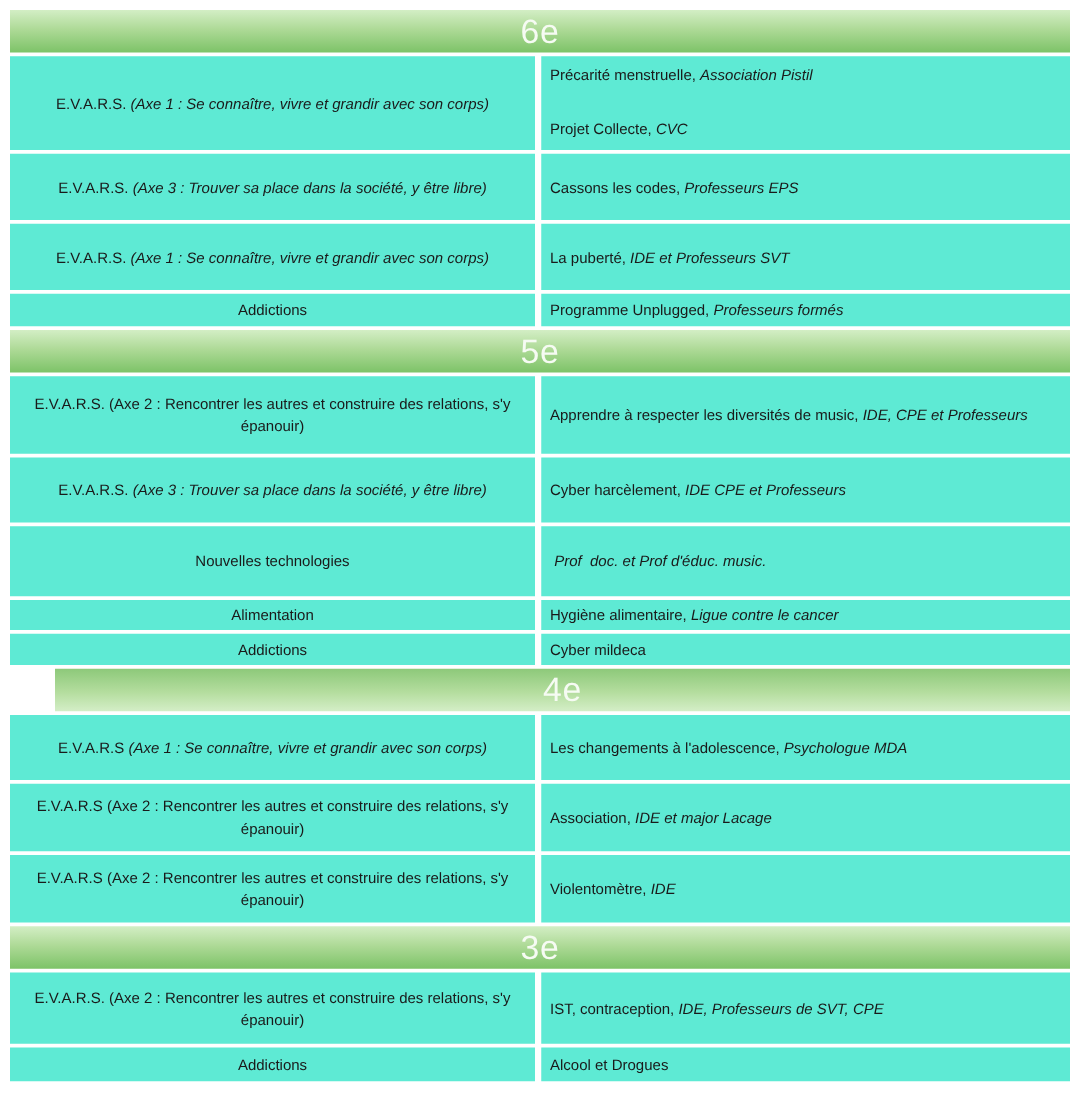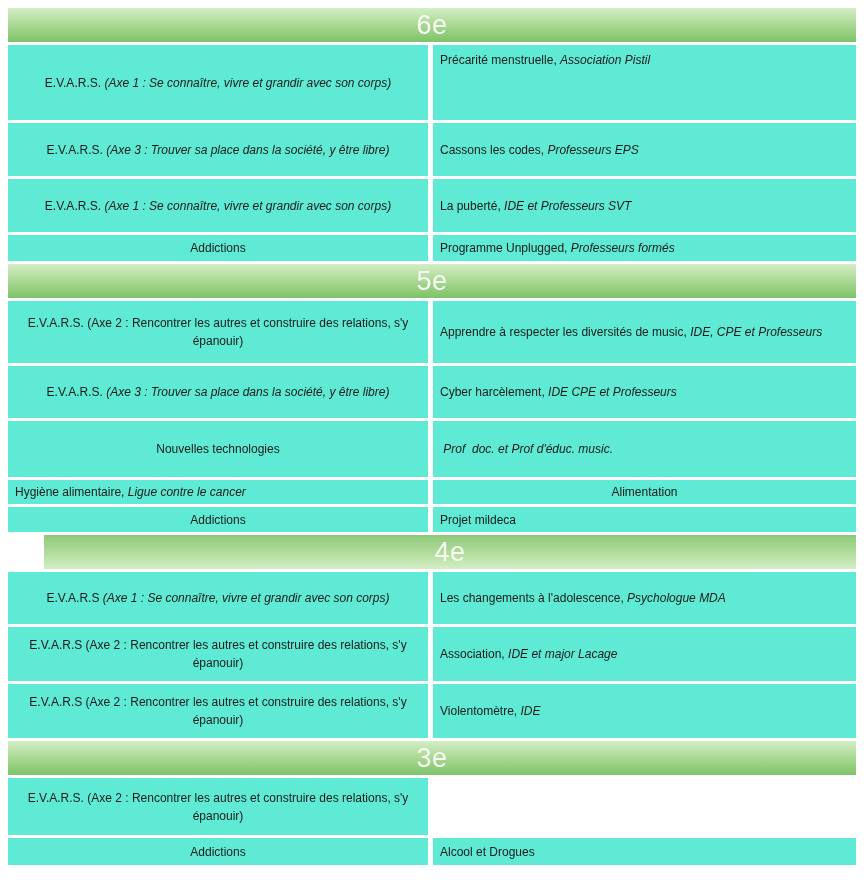--- a/index.html
+++ b/index.html
@@ -39,20 +39,21 @@
   <div class="tbl">
 
     <div class="band">6e</div>
 
     <div class="row" style="min-height:75px;">
       <div class="cell topic">
         <span><span>E.V.A.R.S. </span><span class="it">(Axe 1 : Se connaître, vivre et grandir avec son corps)</span></span>
       </div>
       <div class="cell act stack">
         <p><span>Précarité menstruelle, </span><span class="it">Association Pistil</span></p>
+        <p><span>Projet Collecte, </span><span class="it">CVC</span></p>
       </div>
     </div>
 
     <div class="row" style="min-height:53px;">
       <div class="cell topic">
         <span><span>E.V.A.R.S. </span><span class="it">(Axe 3 : Trouver sa place dans la société, y être libre)</span></span>
       </div>
       <div class="cell act">
         <p><span>Cassons les codes, </span><span class="it">Professeurs EPS</span></p>
       </div>
@@ -99,34 +100,34 @@
     <div class="row" style="min-height:56px;">
       <div class="cell topic">
         <span><span>Nouvelles technologies</span><span class="it"></span></span>
       </div>
       <div class="cell act">
         <p><span></span><span class="it"> Prof  doc. et Prof d'éduc. music.</span></p>
       </div>
     </div>
 
     <div class="row" style="min-height:24px;">
+      <div class="cell topic">
+        <span><span>Alimentation</span><span class="it"></span></span>
+      </div>
       <div class="cell act">
         <p><span>Hygiène alimentaire, </span><span class="it">Ligue contre le cancer</span></p>
-      </div>
-      <div class="cell topic">
-        <span><span>Alimentation</span><span class="it"></span></span>
       </div>
     </div>
 
     <div class="row" style="min-height:25px;">
       <div class="cell topic">
         <span><span>Addictions</span><span class="it"></span></span>
       </div>
       <div class="cell act">
-        <p><span>Projet mildeca</span><span class="it"></span></p>
+        <p><span>Cyber mildeca</span><span class="it"></span></p>
       </div>
     </div>
 
     <div class="band band-rev">4e</div>
 
     <div class="row" style="min-height:52px;">
       <div class="cell topic">
         <span><span>E.V.A.R.S </span><span class="it">(Axe 1 : Se connaître, vivre et grandir avec son corps)</span></span>
       </div>
       <div class="cell act">
@@ -151,20 +152,23 @@
         <p><span>Violentomètre, </span><span class="it">IDE</span></p>
       </div>
     </div>
 
     <div class="band">3e</div>
 
     <div class="row" style="min-height:57px;">
       <div class="cell topic">
         <span><span>E.V.A.R.S. (Axe 2 : Rencontrer les autres et construire des relations, s'y épanouir)</span><span class="it"></span></span>
       </div>
+      <div class="cell act">
+        <p><span>IST, contraception, </span><span class="it">IDE, Professeurs de SVT, CPE</span></p>
+      </div>
     </div>
 
     <div class="row" style="min-height:27px;">
       <div class="cell topic">
         <span><span>Addictions</span><span class="it"></span></span>
       </div>
       <div class="cell act">
         <p><span>Alcool et Drogues</span><span class="it"></span></p>
       </div>
     </div>

